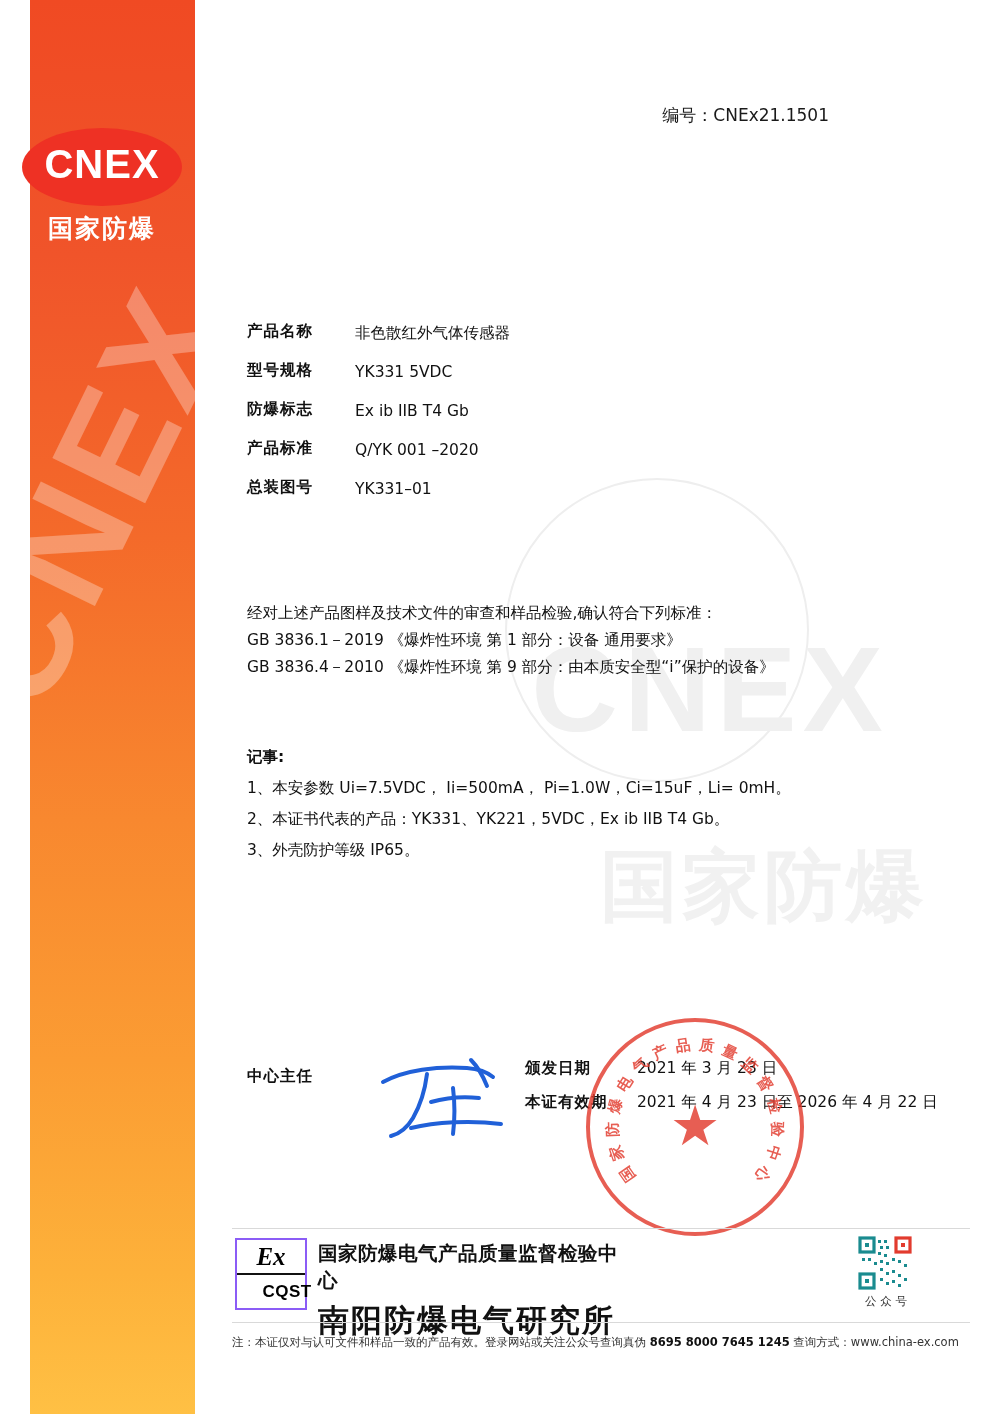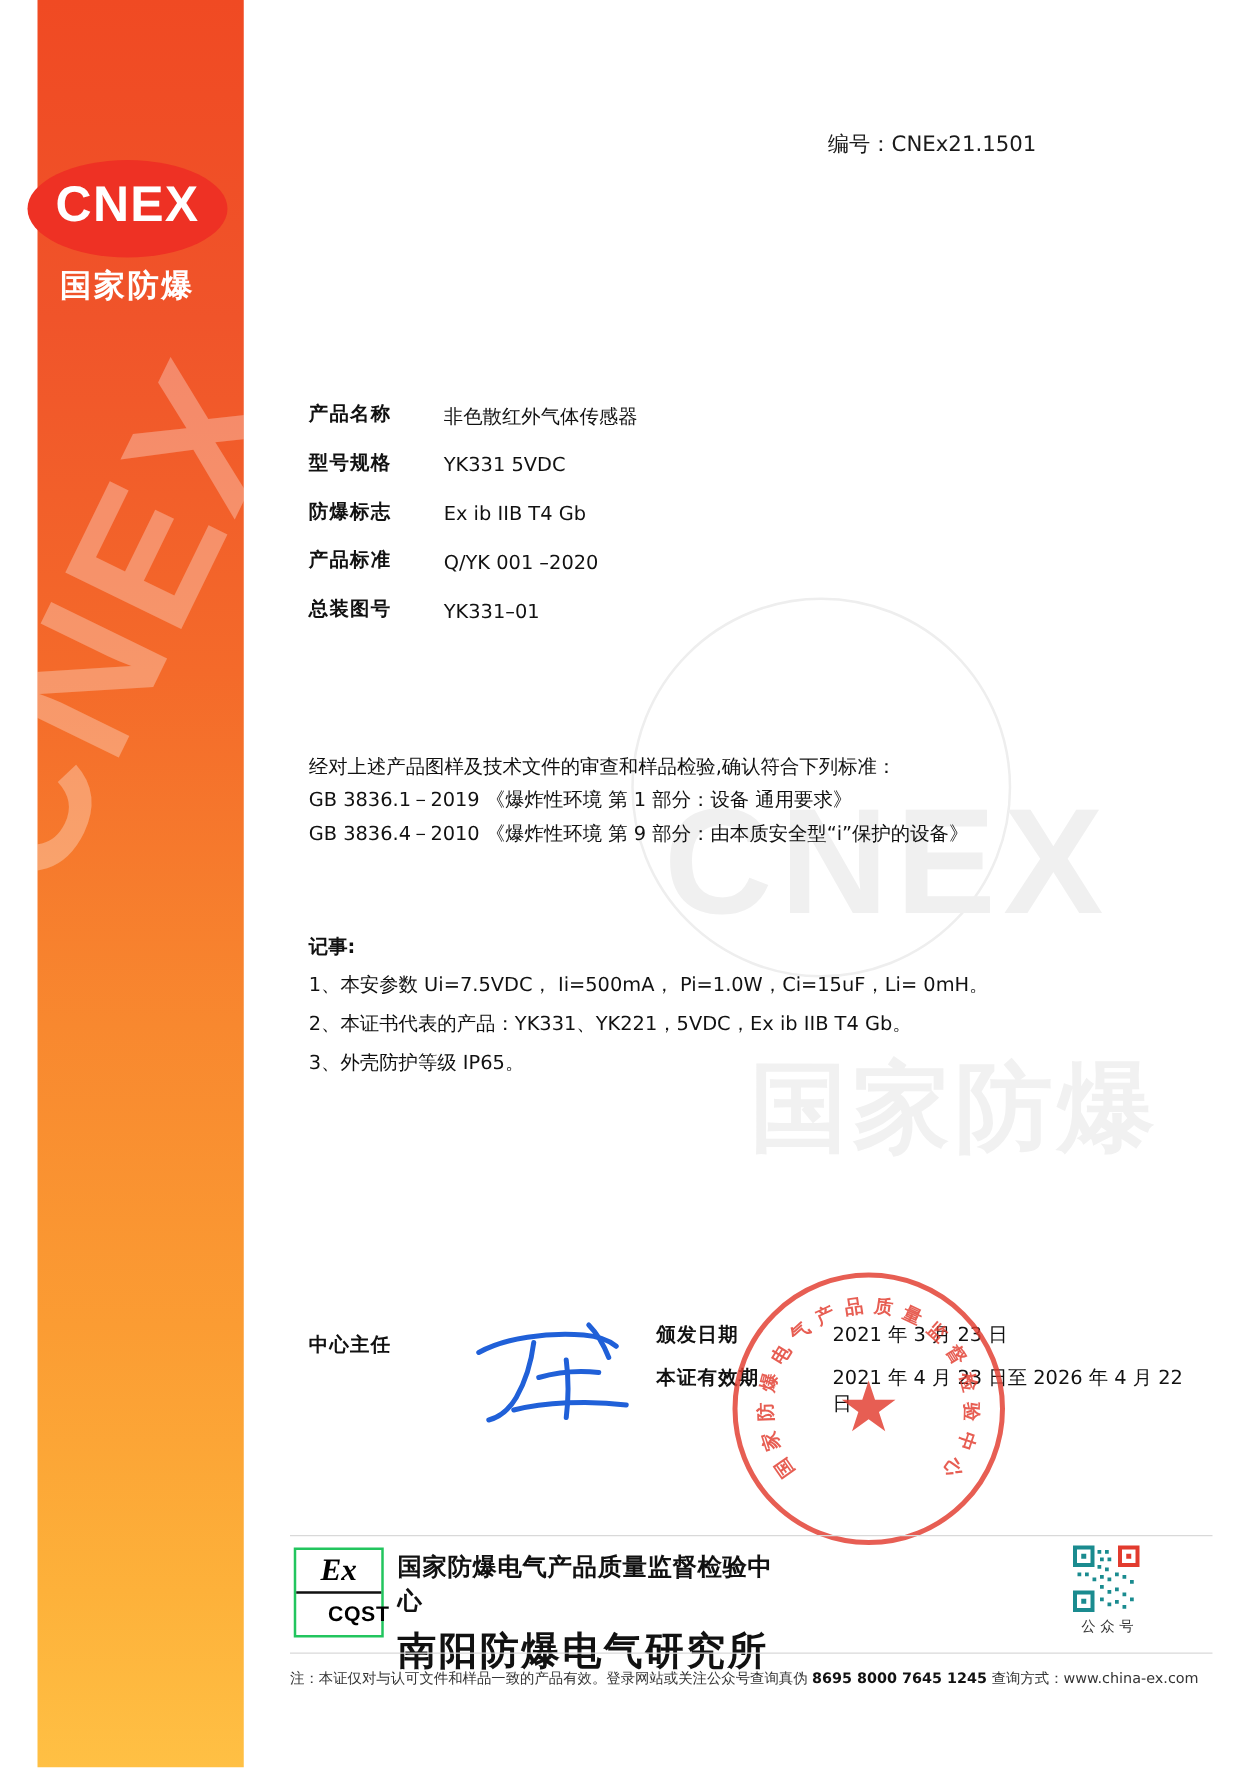--- a/index.html
+++ b/index.html
@@ -128,21 +128,20 @@
     width:150px;height:90px;
   }
   .signature svg{display:block;}
   .date-block{
     position:absolute;left:278px;top:0;width:430px;
   }
   .date-line{
     display:flex;align-items:baseline;margin-bottom:13px;
     font-size:15.5px;color:#111;
     font-family:"DejaVu Sans",sans-serif;
-    gap:29px;
   }
   .date-line .dl{
     font-weight:bold;letter-spacing:1px;width:108px;flex:0 0 108px;
   }
   .date-line .dv{padding-left:4px;}
   
   .seal{
     position:absolute;left:586px;top:1018px;width:210px;height:210px;
     border:4px solid #e23b2e;border-radius:50%;
     opacity:0.82;
@@ -161,21 +160,21 @@
     font-family:"DejaVu Sans",sans-serif;
     transform-origin:0 0;
   }
   
   .footer-sep{
     position:absolute;left:232px;top:1228px;width:738px;height:1px;
     background:#d9d9d9;
   }
   .exbox{
     position:absolute;left:235px;top:1238px;width:72px;height:72px;
-    border:2px solid #22c55e;
+    border:2px solid #8b5cf6;
     box-sizing:border-box;
     display:flex;flex-direction:column;
   }
   .exbox .ex{
     flex:1;display:flex;align-items:center;justify-content:center;
     font-size:25px;font-weight:bold;font-style:italic;
     font-family:"Liberation Serif",serif;
   }
   .exbox .hr{height:2px;background:#111;}
   .exbox .cqst{

